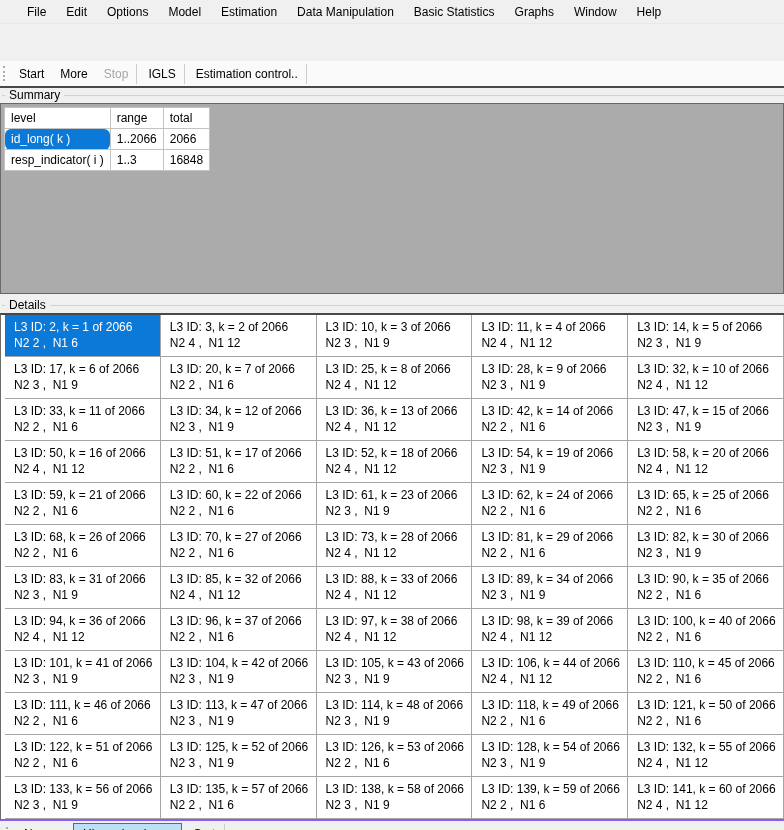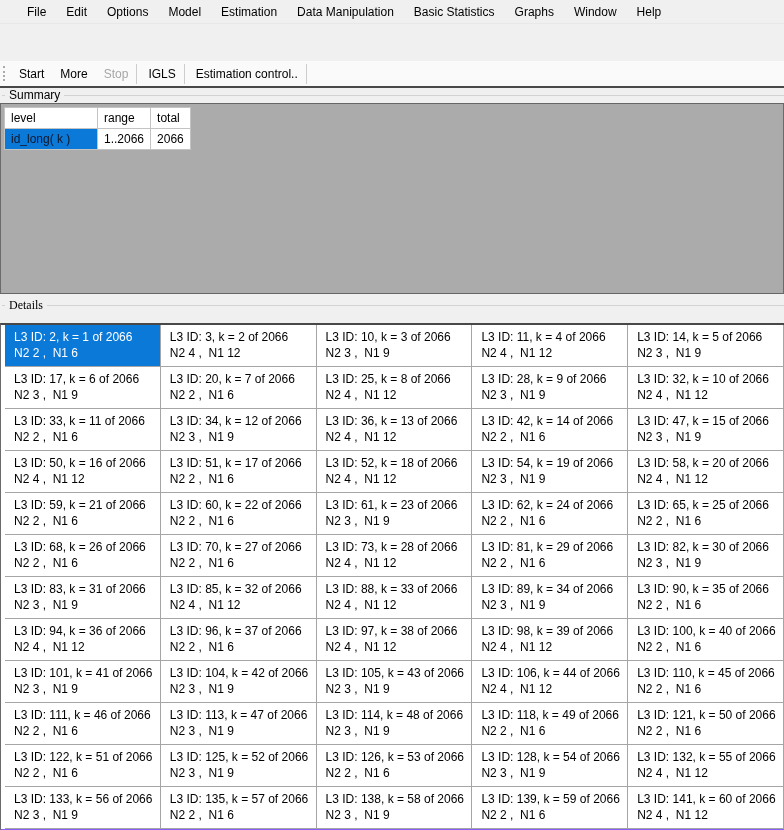--- a/index.html
+++ b/index.html
@@ -18,35 +18,35 @@
   .grip { width:0; height:15px; border-left:2px dotted #aaa; margin:0 6px 0 3px; }
   .tb-items, .tabs { display:flex; align-items:center; height:100%; }
   .tb-btn { padding:3px 8px; white-space:nowrap; cursor:default; }
   .tb-btn.disabled { color:#a6a6a6; }
   .tb-btn.sep_after { border-right:1px solid #cdcdcd; margin-right:3px; }
   .darkline { height:2px; background:#484848; }
   
   .group-strip { position:relative; height:15px; background:#f0f0f0; }
   .group-strip .etch { position:absolute; left:2px; right:0; top:7px; border-top:1px solid #d2d2d2; }
   .group-strip .gl { position:absolute; left:5px; top:0; background:#f0f0f0; padding:0 4px; }
-  .group-strip.tall { height:29px;font-family:Liberation Serif, serif; }
+  .group-strip.tall { height:19px; }
   .group-strip.tall .etch { top:11px; }
   .group-strip.tall .gl { top:4px; }
   
   .canvas { height:191px; background:var(--canvas_gray,#ababab);
             border-top:1px solid #666; border-bottom:1px solid #666;
             border-left:1px solid #6b6b6b; border-right:1px solid #6b6b6b;
             padding:3px; }
   .sumtbl { border-collapse:collapse; background:#fff; }
   .sumtbl th, .sumtbl td { border:1px solid #c3c3c3; font-weight:normal; text-align:left;
             padding:2px 6px; line-height:16px; white-space:nowrap; background:#fff; }
   .sumtbl th.c-level, .sumtbl td.c-level { min-width:93px; }
   .sumtbl th.c-range, .sumtbl td.c-range { min-width:42px; }
   .sumtbl th.c-total, .sumtbl td.c-total { min-width:38px; }
-  .sumtbl td.c-level.selected { background:var(--selection,#0b79d8); color:#0f172a; }
+  .sumtbl td.c-level.selected { background:var(--selection,#0b79d8); color:#ffffff;border-radius:6px; }
   
   .grid { height:508px; background:#fff;
           border-top:2px solid #484848; border-bottom:2px solid #8b5cf6;
           border-left:1px solid #6b6b6b;
           display:grid; grid-template-columns:repeat(5,1fr); grid-auto-rows:42px;
           padding-left:4px; overflow:hidden; }
   .cell { border-right:1px solid #a5a5a5; border-bottom:1px solid #a5a5a5;
           padding:4px 2px 0 9px; overflow:hidden; cursor:default; }
   .cell .l1, .cell .l2 { white-space:pre; line-height:16px; }
   .cell.selected { background:var(--selection,#0b79d8); color:#fff; }
@@ -109,20 +109,25 @@
           <th>total</th>
         </tr>
     </thead>
     <tbody>
 
     <tr>
         <td class="c-level selected">id_long( k )</td>
         <td class="c-range">1..2066</td>
         <td class="c-total">2066</td>
       </tr>
+        <tr>
+        <td class="c-level">resp_indicator( i )</td>
+        <td class="c-range">1..3</td>
+        <td class="c-total">16848</td>
+      </tr>
       </tbody>
   </table>
 </div>
 
 <div class="group-strip tall">
   <div class="etch"></div>
   <span class="gl">Details</span>
 </div>
 
 <div class="grid">

